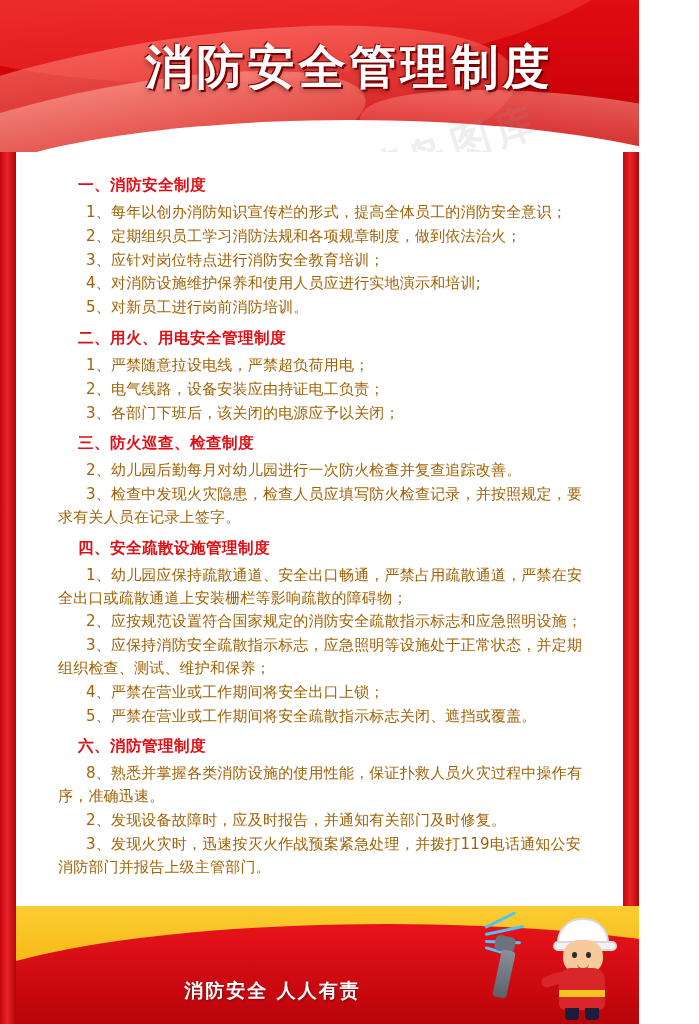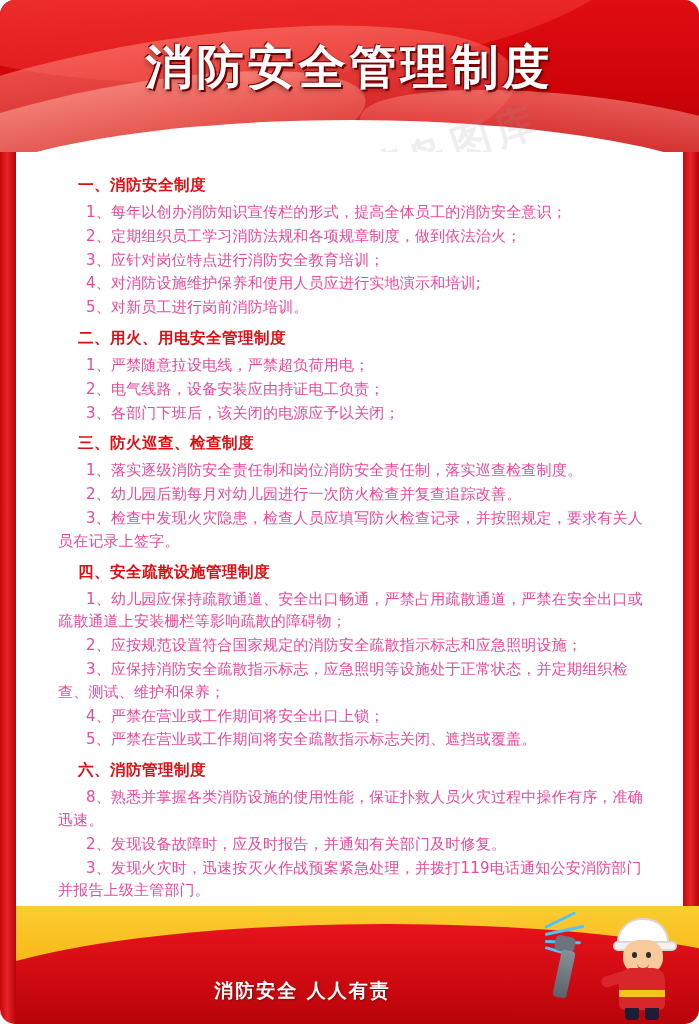--- a/index.html
+++ b/index.html
@@ -5,26 +5,25 @@
   html, body {
     margin: 0;
     padding: 0;
     background: #ffffff;
   }
   body {
     font-family: "Liberation Sans", "DejaVu Sans", sans-serif;
   }
   .poster {
     position: relative;
-    width: 699px;
+    width: 639px;
     height: 1024px;
     overflow: hidden;
     background: #ffffff;
     box-sizing: border-box;
-    border-radius: 15px;
   }
 
   
   .frame-left, .frame-right {
     position: absolute;
     top: 0;
     bottom: 0;
     width: 16px;
     background: linear-gradient(90deg, #c4060a 0%, #e8252b 45%, #b50508 100%);
   }
@@ -117,21 +116,21 @@
   }
   .section-title {
     color: #e00d13;
     font-weight: bold;
     font-size: 15.5px;
     letter-spacing: 0.5px;
     margin: 9px 0 5px 20px;
     font-family: "DejaVu Sans", "Liberation Sans", sans-serif;
   }
   .item {
-    color: #ec4899;
+    color: #a16207;
     font-size: 15px;
     line-height: 1.52;
     margin: 1px 0;
     text-indent: 28px;
     letter-spacing: 0.2px;
     font-family: "DejaVu Sans", "Liberation Sans", sans-serif;
   }
 
   
   .watermark {
@@ -342,21 +341,20 @@
 
     <div class="section">
       <div class="section-title">二、用火、用电安全管理制度</div>
       <div class="item">1、严禁随意拉设电线，严禁超负荷用电；</div>
       <div class="item">2、电气线路，设备安装应由持证电工负责；</div>
       <div class="item">3、各部门下班后，该关闭的电源应予以关闭；</div>
     </div>
 
     <div class="section">
       <div class="section-title">三、防火巡查、检查制度</div>
-      <div class="item">1、落实逐级消防安全责任制和岗位消防安全责任制，落实巡查检查制度。</div>
       <div class="item">2、幼儿园后勤每月对幼儿园进行一次防火检查并复查追踪改善。</div>
       <div class="item">3、检查中发现火灾隐患，检查人员应填写防火检查记录，并按照规定，要求有关人员在记录上签字。</div>
     </div>
 
     <div class="section">
       <div class="section-title">四、安全疏散设施管理制度</div>
       <div class="item">1、幼儿园应保持疏散通道、安全出口畅通，严禁占用疏散通道，严禁在安全出口或疏散通道上安装栅栏等影响疏散的障碍物；</div>
       <div class="item">2、应按规范设置符合国家规定的消防安全疏散指示标志和应急照明设施；</div>
       <div class="item">3、应保持消防安全疏散指示标志，应急照明等设施处于正常状态，并定期组织检查、测试、维护和保养；</div>
       <div class="item">4、严禁在营业或工作期间将安全出口上锁；</div>

